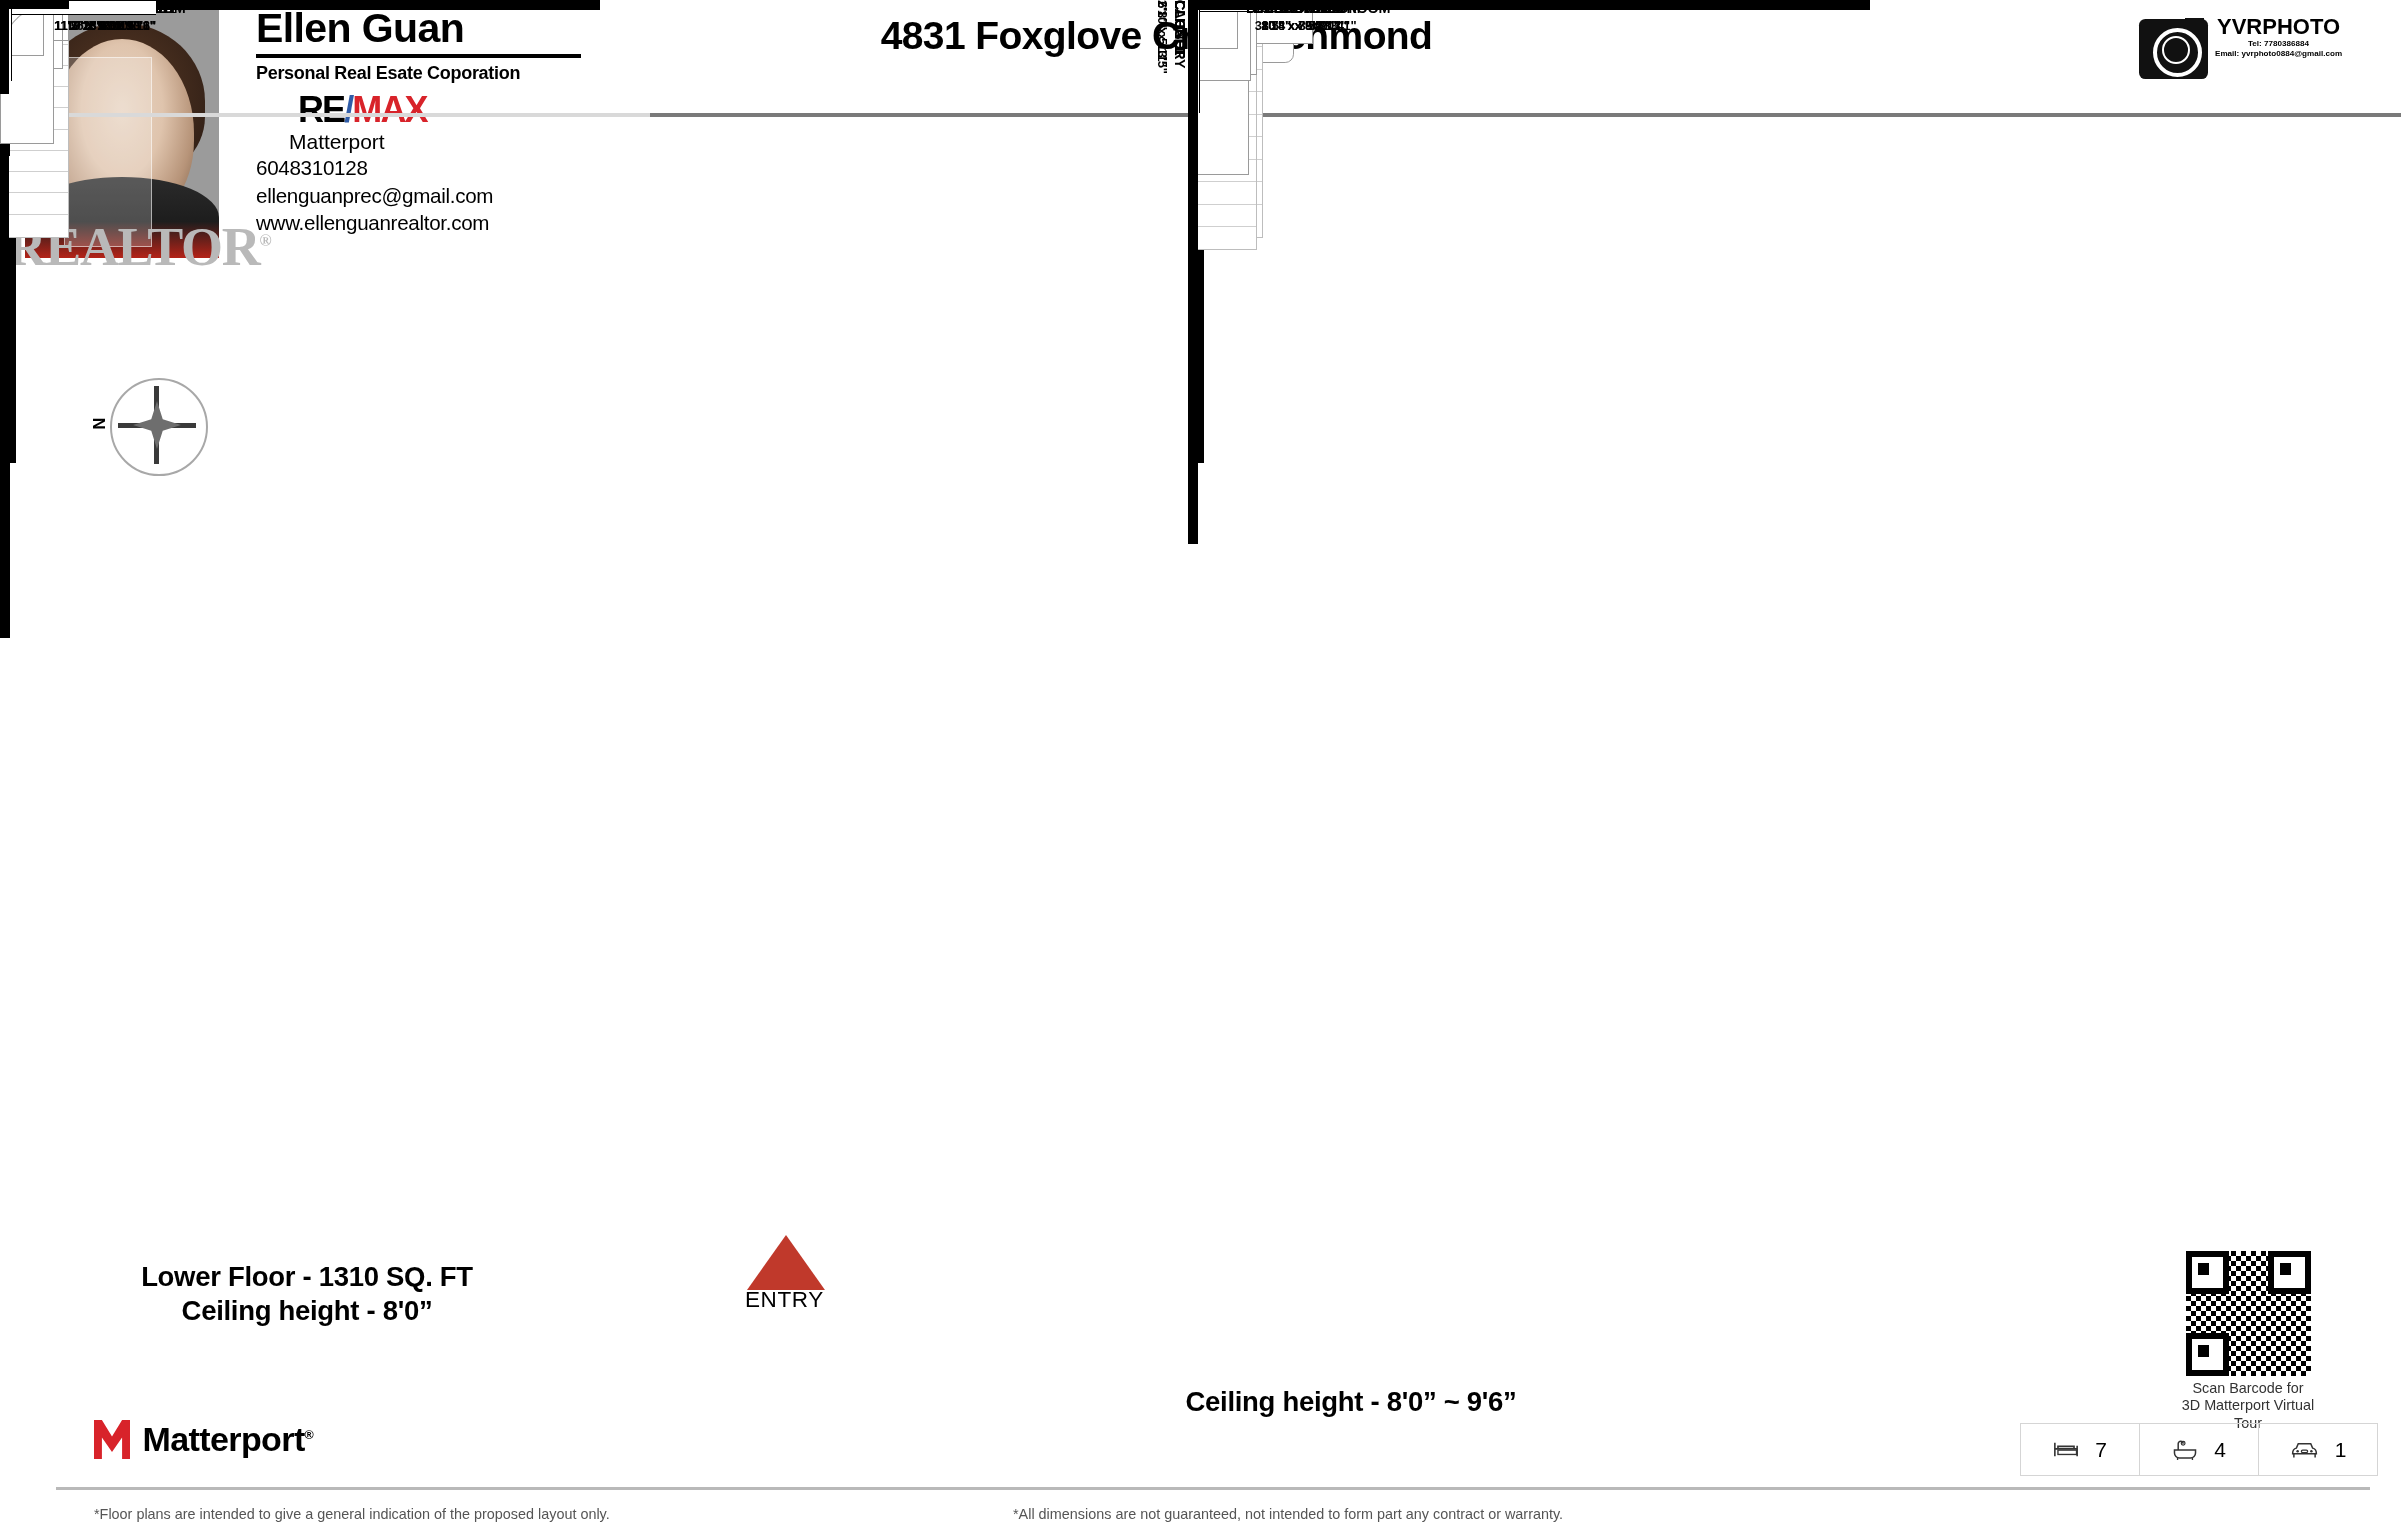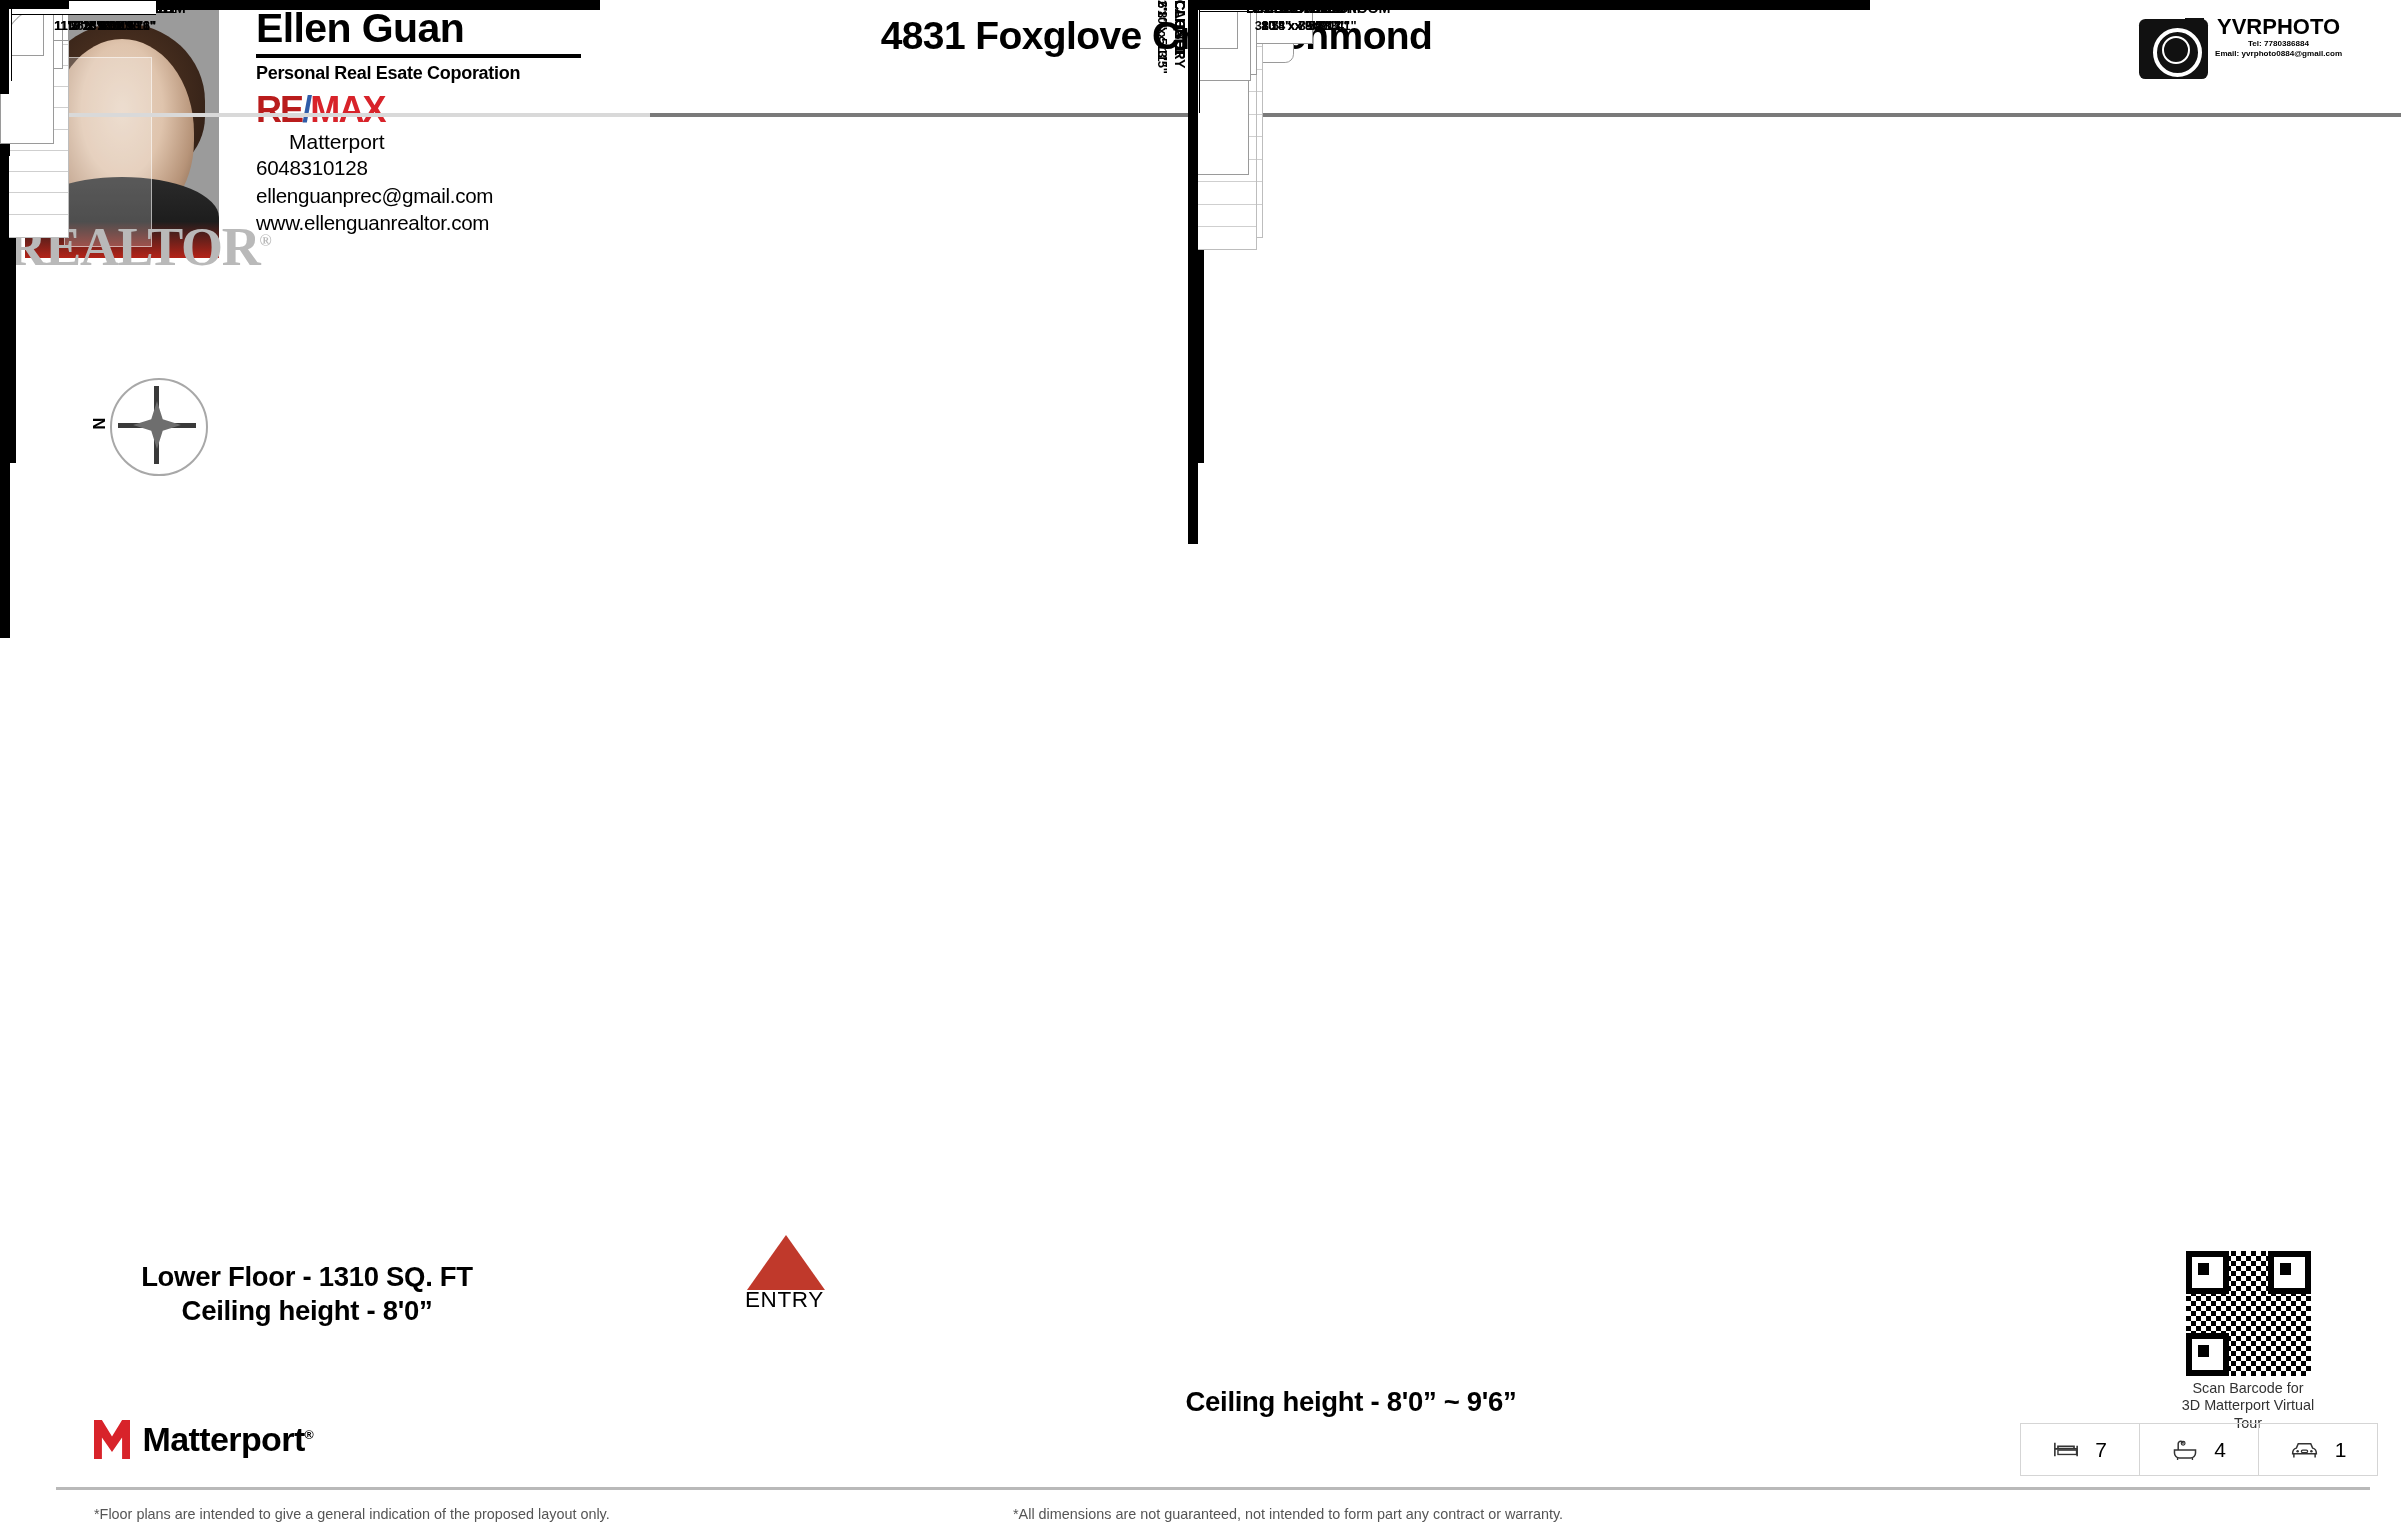--- a/index.html
+++ b/index.html
@@ -27,21 +27,21 @@
       font-family:"Liberation Serif",serif;line-height:106px;}
   #realtor-logo sup{font-size:16.3px;}
 
   #agent-info{position:absolute;left:256px;top:6.3px;width:375px;}
   #agent-name{font-size:41px;font-weight:bold;letter-spacing:-0.6px;line-height:45px;
       font-family:"Liberation Sans",sans-serif;}
   #agent-rule{width:325px;height:4.4px;background:#000;margin:2.5px 0 4.4px 0;}
   #agent-sub{font-size:18px;font-weight:bold;letter-spacing:-0.3px;}
   #remax{margin-top:7.5px;font-size:36px;font-weight:bold;line-height:38px;
       letter-spacing:-1.9px;font-family:"Liberation Sans",sans-serif;}
-  #remax .re{color:#b91c1c;} #remax .sl{color:#2f5ca8;} #remax .mx{color:#d8232a;}
+  #remax .re{color:#000000;margin-left:42px;} #remax .sl{color:#2f5ca8;} #remax .mx{color:#d8232a;}
   #remax-sub{font-size:21px;margin-left:33px;line-height:25px;}
   .contact{font-size:20.6px;line-height:27.5px;letter-spacing:-0.3px;}
 
   #plan-title{position:absolute;left:744px;top:13.8px;width:825px;text-align:center;
       font-size:39px;font-weight:bold;letter-spacing:-0.6px;}
 
   
   #yvr{position:absolute;left:2139px;top:15px;width:244px;height:69px;text-align:center;}
   #yvr .cam{position:absolute;left:0;top:3.8px;width:69px;height:60px;background:#111;
       border-radius:6.3px;}

